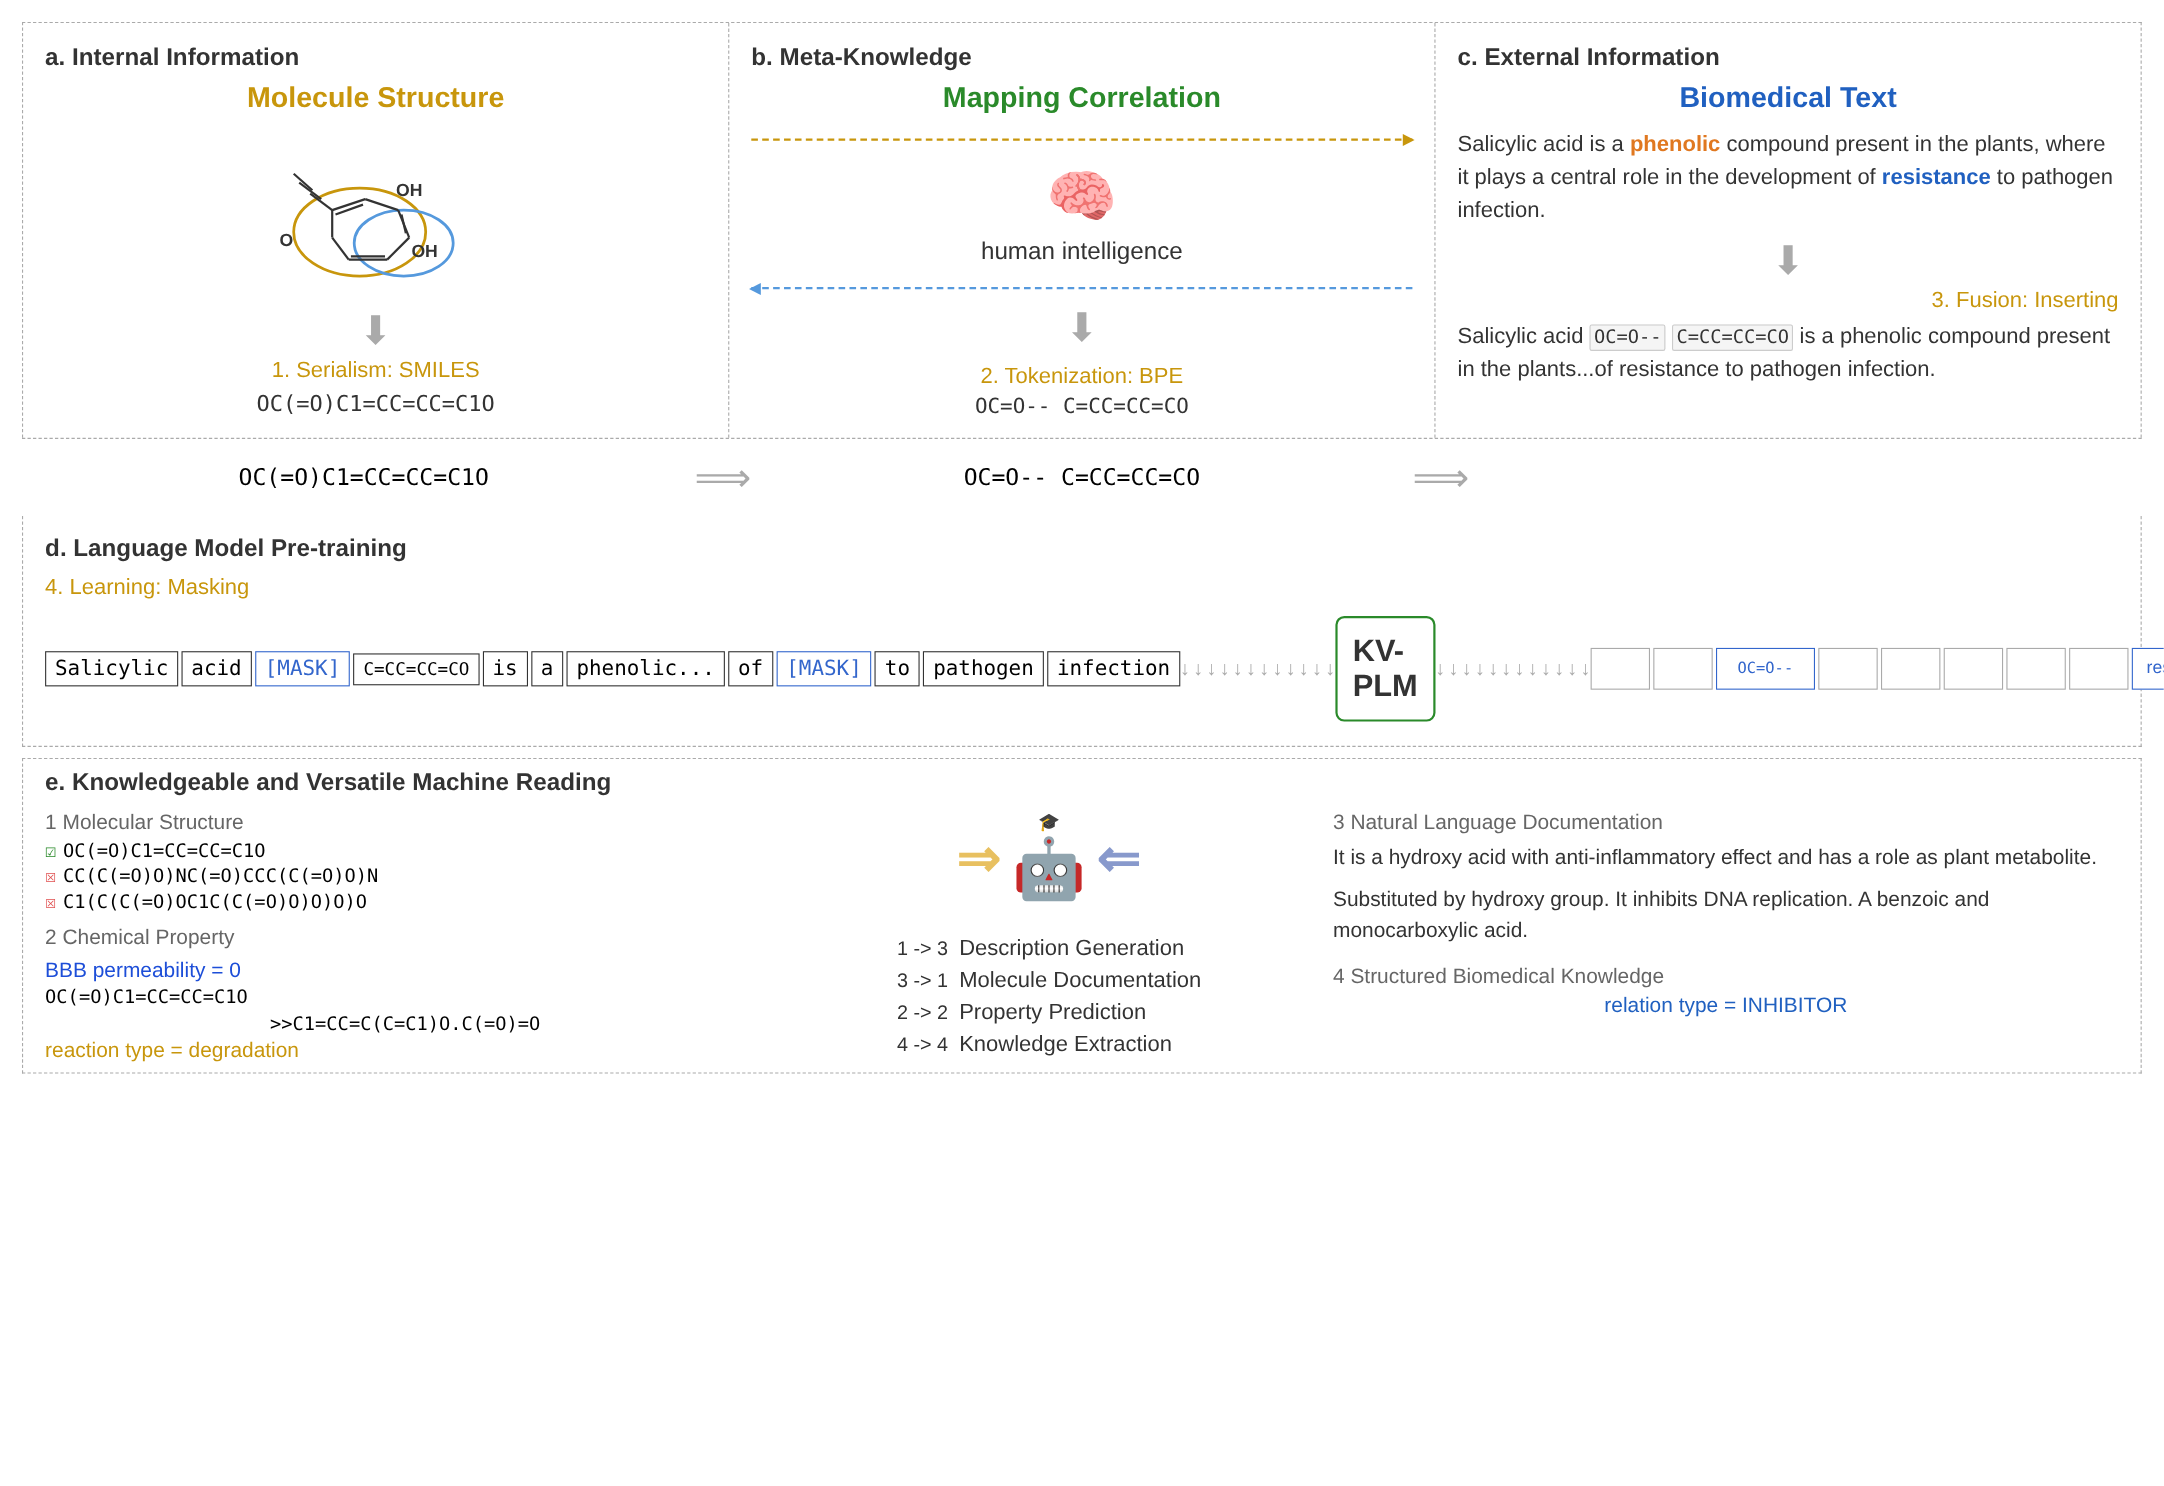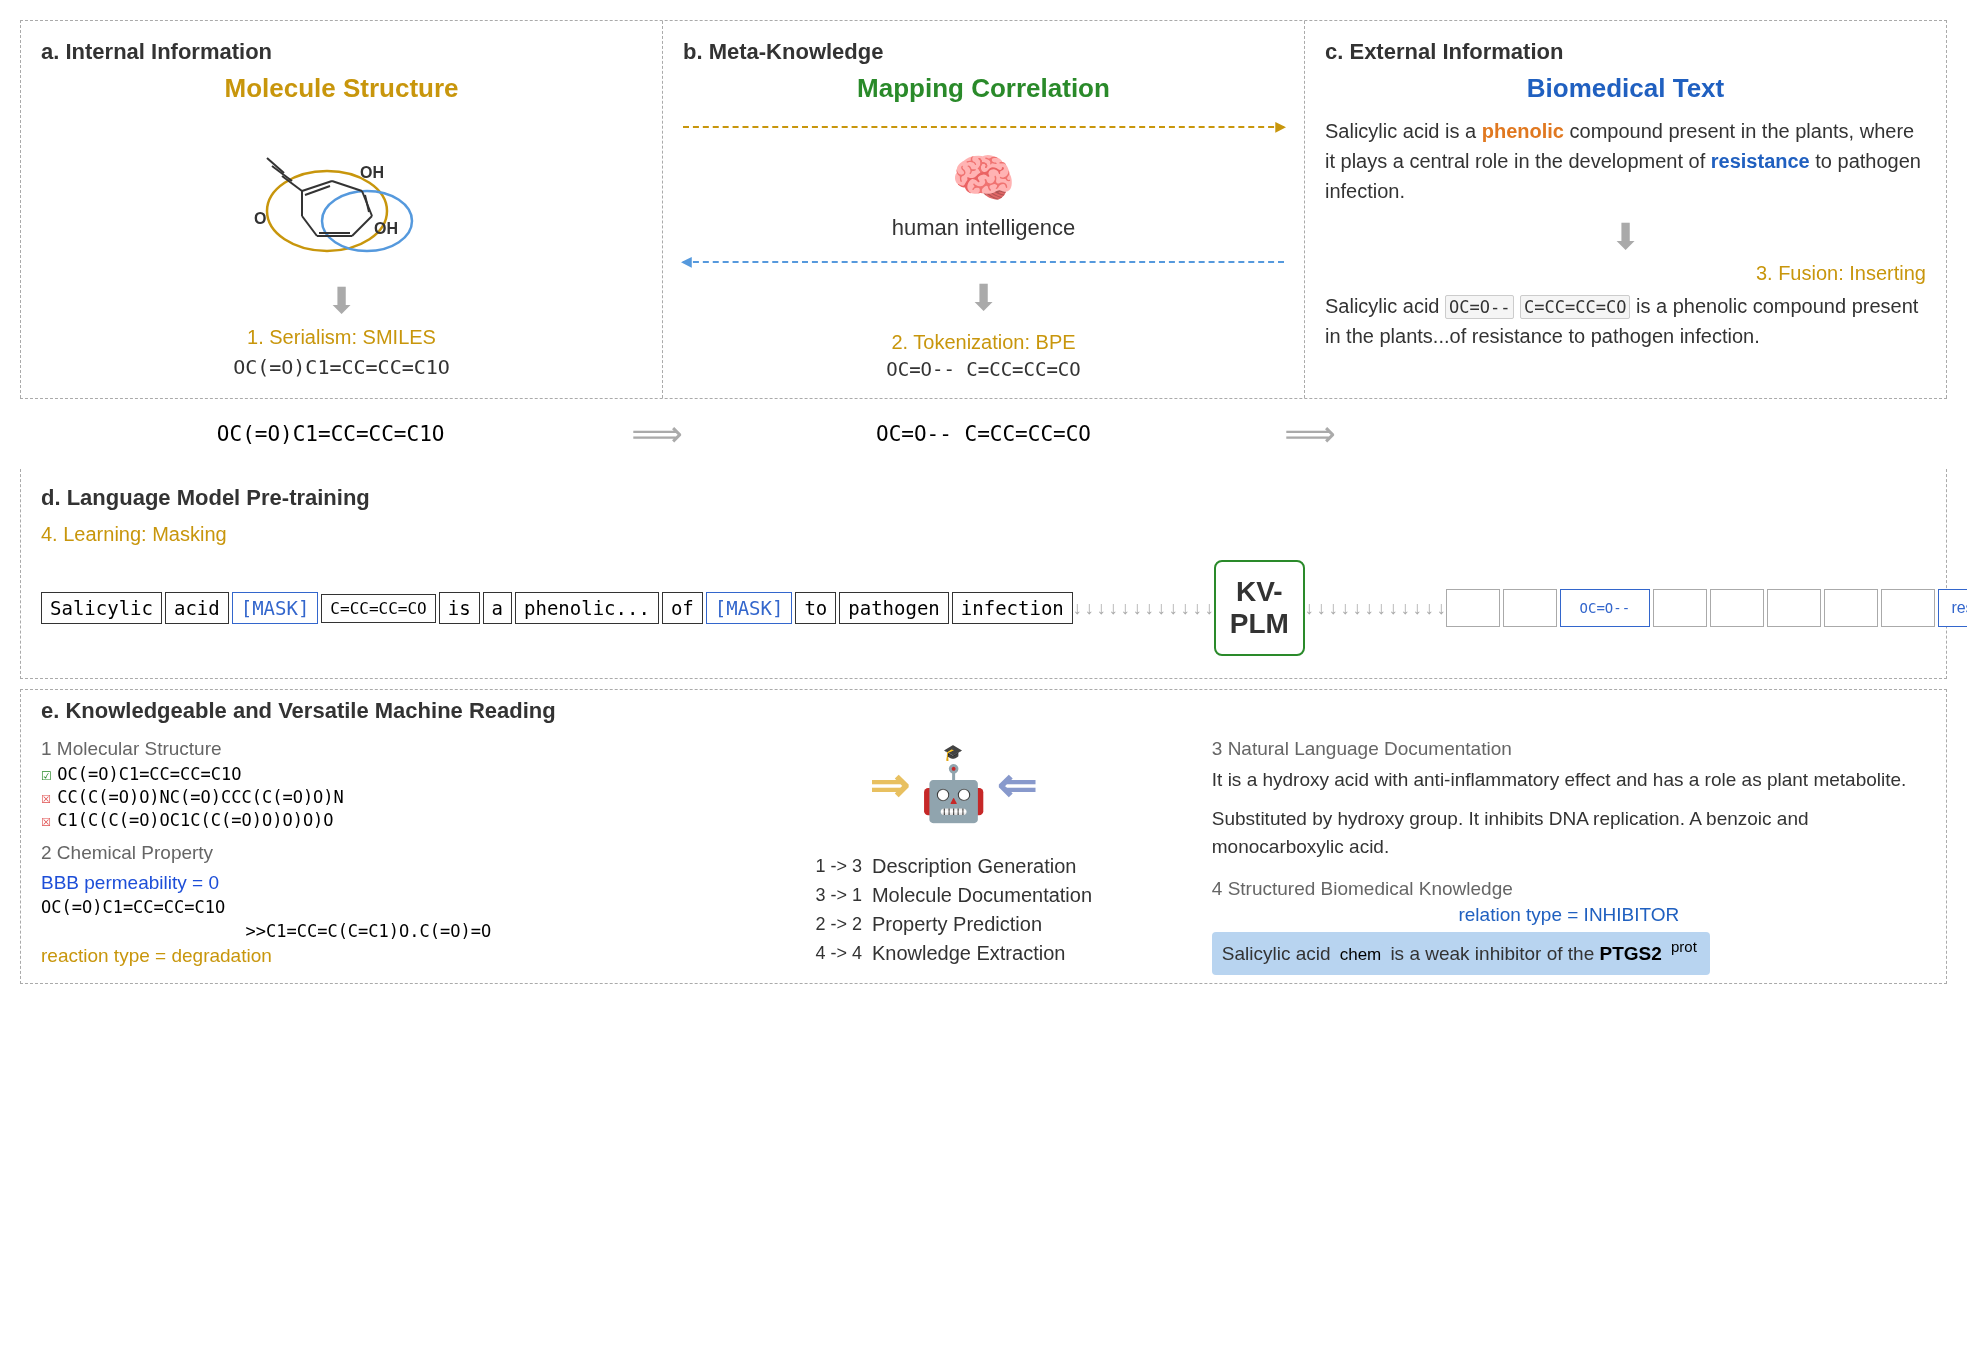--- a/index.html
+++ b/index.html
@@ -191,21 +191,20 @@
 
     .token-mask {
       border: 1.5px solid #3366cc;
       color: #3366cc;
       background: #fff;
     }
 
     .kvplm-box {
       border: 2.5px solid #2a8a2a;
       border-radius: 8px;
-      text-align: center;
       padding: 14px;
       font-size: 28px;
       font-weight: bold;
       color: #333;
       margin: 6px 0;
     }
 
     
     .section-e {
       border: 1.5px dashed #aaa;
@@ -742,26 +741,19 @@
       </div>
 
       <div class="col-right">
         <div class="nlp-title">3 Natural Language Documentation</div>
         <div class="nlp-para">It is a hydroxy acid with anti-inflammatory effect and has a role as plant metabolite.</div>
         <div class="nlp-para">Substituted by hydroxy group. It inhibits DNA replication. A benzoic and monocarboxylic acid.</div>
 
         <div style="margin-top:16px;">
           <div class="struct-title">4 Structured Biomedical Knowledge</div>
           <div class="relation-type">relation type = INHIBITOR</div>
-          <div style="background:#b8d4f0; border-radius:4px; padding:6px 10px; display:inline-block;">
-            <span class="bio-knowledge-text">Salicylic acid</span>
-            <span class="chem-tag">chem</span>
-            <span class="bio-knowledge-text"> is a weak inhibitor of the </span>
-            <span style="font-weight:bold; font-size:19px;">PTGS2</span>
-            <span class="prot-tag">prot</span>
-          </div>
         </div>
       </div>
 
     </div>
   </div>
 
 </div>
 
 </body></html>

